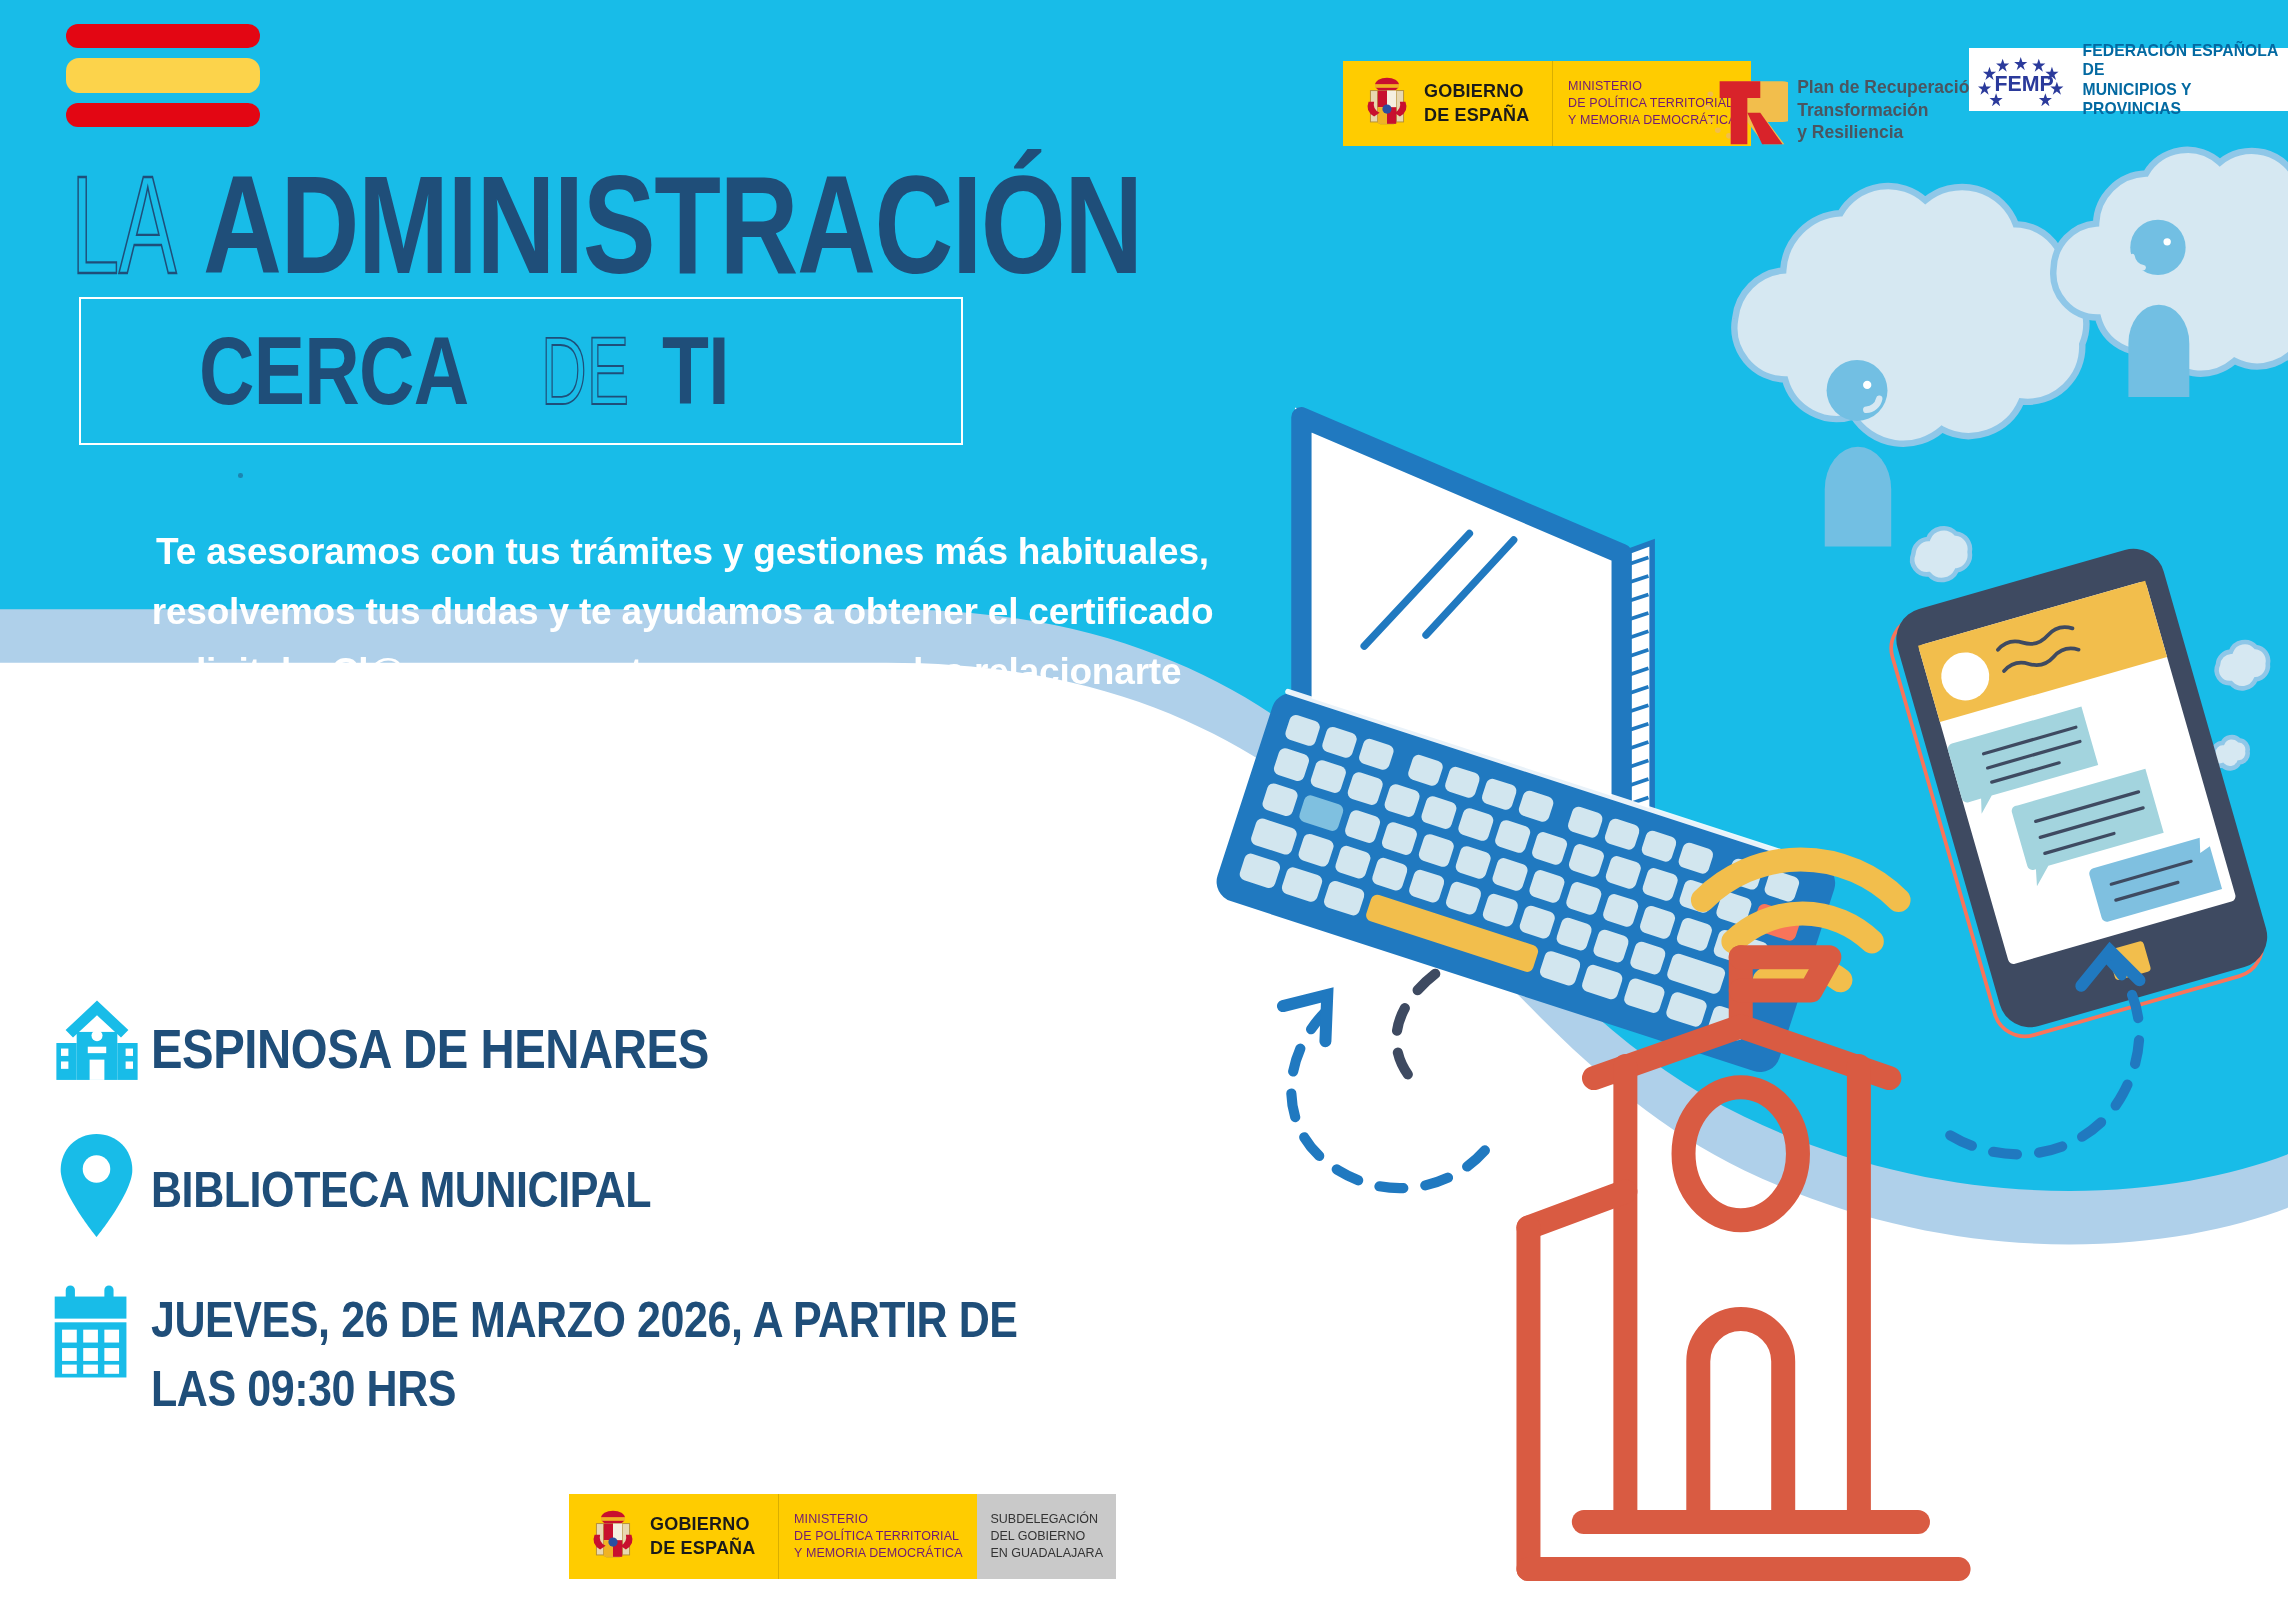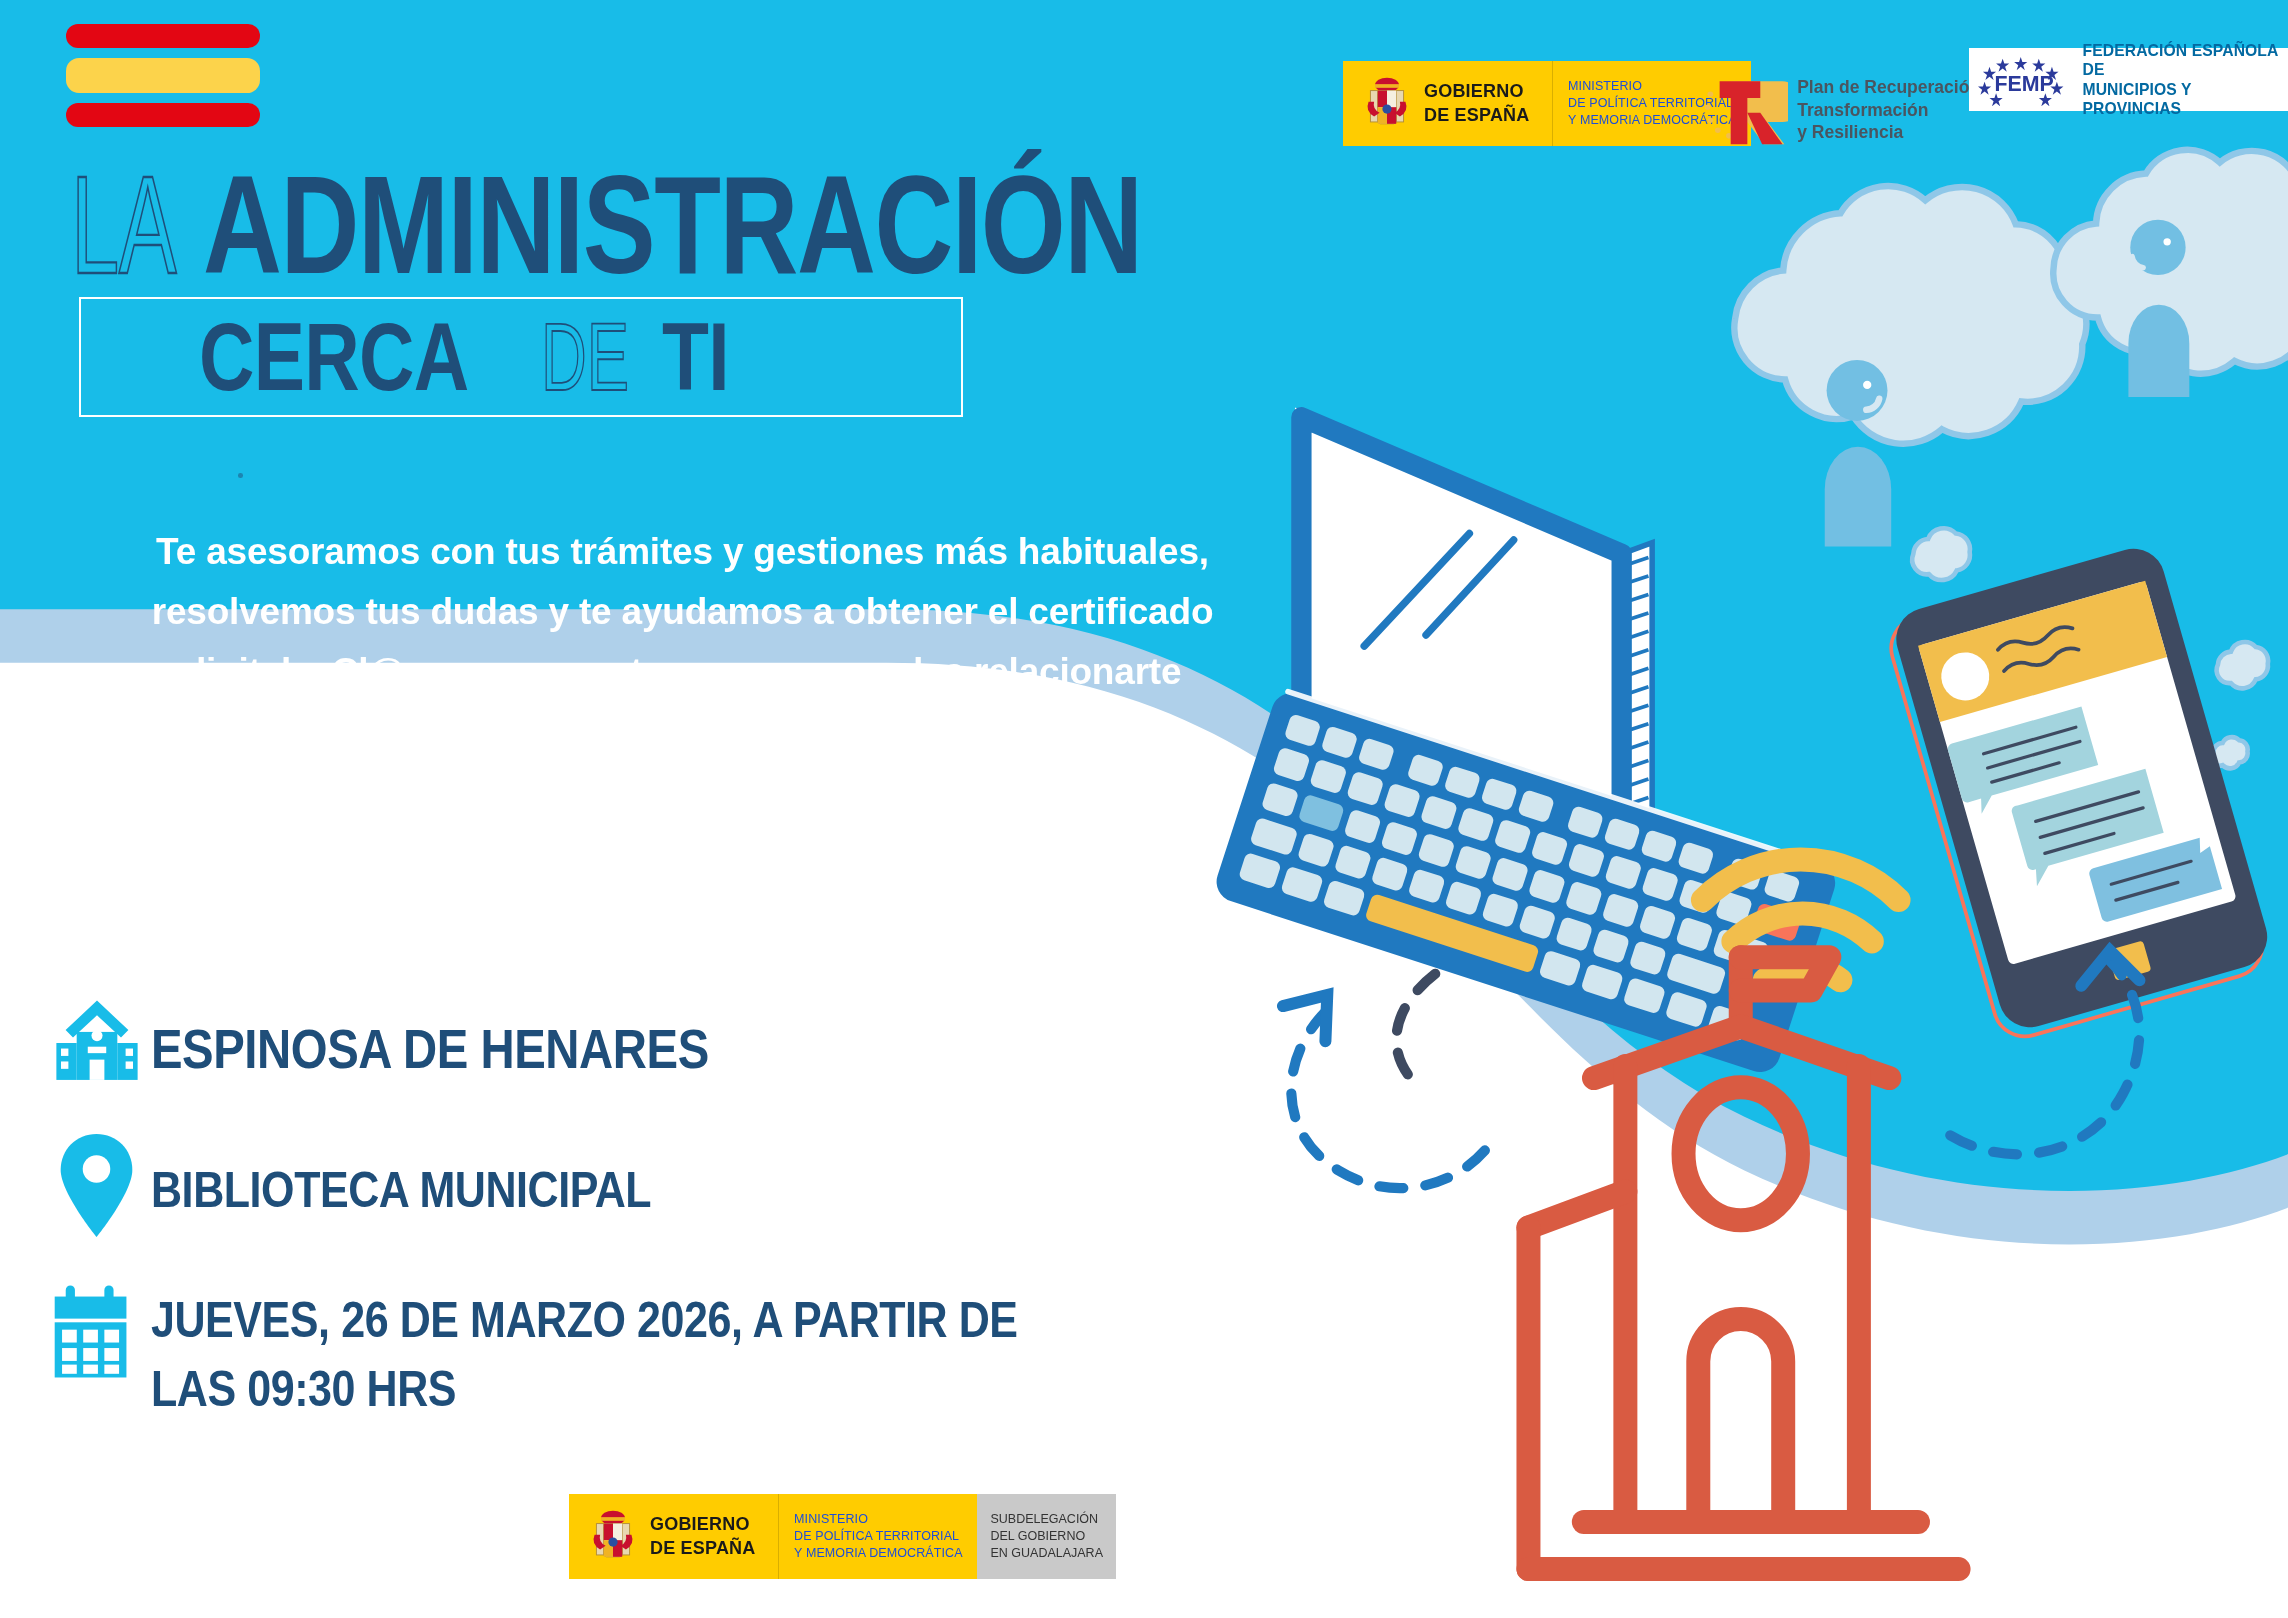--- a/index.html
+++ b/index.html
@@ -39,21 +39,21 @@
     font-family:"Liberation Sans", sans-serif;
     font-size:140px;line-height:1;
     font-weight:700;
     color:#1F4E79;
     letter-spacing:-1.8px;
     transform:scaleX(.78);transform-origin:left bottom;
   }
 
   .subbox{
     position:absolute;left:79px;top:297px;
-    width:884px;height:120px;
+    width:884px;height:148px;
     border:2.8px solid #ffffff;
     box-sizing:border-box;
     display:flex;align-items:center;
   }
   .sub-inner{display:flex;align-items:baseline;margin-left:118px;white-space:nowrap;}
   .sb-bold{
     font-size:96px;font-weight:700;color:#1F4E79;line-height:1;
     transform:scaleX(.80);transform-origin:left bottom;letter-spacing:-0.9px;
   }
   .sb-thin{
@@ -81,21 +81,21 @@
   }
   .row-town .info-txt{font-size:55px;padding-top:16.6px;}
   .row-place .info-txt{padding-top:24px;}
   .row-date .info-txt{padding-top:5.5px;}
 
   
   .logo-top{position:absolute;left:1343px;top:61px;display:flex;align-items:stretch;height:85px;background:#FFCC00;}
   .logo-coat{display:flex;align-items:center;padding:0 13px 0 20px;}
   .logo-goes{display:flex;align-items:center;padding-right:22px;font-size:18px;font-weight:700;color:#1a1a1a;line-height:1.28;letter-spacing:0.2px;}
   .logo-div{width:1.8px;background:#d9ae00;}
-  .logo-min{display:flex;align-items:center;padding:0 14.8px;font-size:12.5px;color:#1d4ed8;line-height:1.34;letter-spacing:0.1px;}
+  .logo-min{display:flex;align-items:center;padding:0 14.8px;font-size:12.5px;color:#701a75;line-height:1.34;letter-spacing:0.1px;}
 
   .plan{position:absolute;left:1703px;top:72px;display:flex;align-items:center;}
   .plan-txt{font-size:17.5px;font-weight:700;color:#4A5560;line-height:1.28;margin-left:9.2px;}
 
   .femp{position:absolute;left:1969px;top:48px;background:#ffffff;display:flex;align-items:center;padding:5.5px 9.2px;height:63px;box-sizing:border-box;}
   .femp-txt{font-size:15.7px;font-weight:700;color:#0369a1;line-height:1.22;margin-left:7.4px;letter-spacing:0.1px;}
 
   .logo-bottom{position:absolute;left:569px;top:1494px;display:flex;align-items:stretch;height:85px;}
   .lb-yellow{background:#FFCC00;display:flex;align-items:stretch;}
   .lb-gray{background:#C9C9C9;display:flex;align-items:center;padding:0 13px;font-size:12.5px;color:#333;line-height:1.34;}

